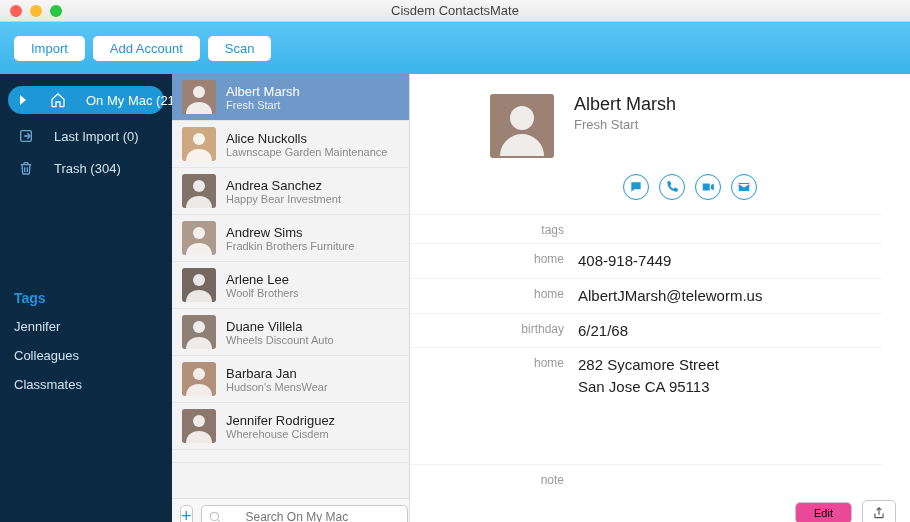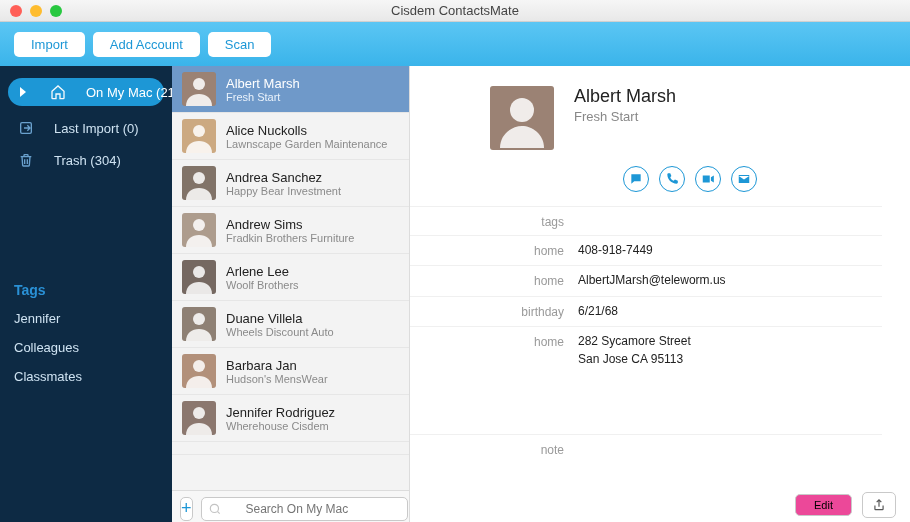--- a/index.html
+++ b/index.html
@@ -6,21 +6,21 @@
 body { width: 910px; height: 522px; overflow: hidden; background: #fff; }
 
 
 .titlebar { height: 22px; background: linear-gradient(#f6f6f6,#e8e8e8); display:flex; align-items:center; position:relative; border-bottom:1px solid #d0d0d0; }
 .traffic { display:flex; gap:8px; margin-left:10px; }
 .dot { width:12px; height:12px; border-radius:50%; }
 .dot.red { background:#ff5f57; } .dot.yellow { background:#febc2e; } .dot.green{ background:#28c840; }
 .title { position:absolute; left:0; right:0; text-align:center; font-size:13px; color:#444; }
 
 
-.toolbar { height:44px; background: linear-gradient(180deg,#5bc6f4,#3ab4ea); display:flex; align-items:center; gap:8px; padding:0 14px; }
+.toolbar { height:52px; background: linear-gradient(180deg,#5bc6f4,#3ab4ea); display:flex; align-items:center; gap:8px; padding:0 14px; }
 .tbtn { background:#fff; color:#1d97d6; border:1px solid rgba(0,0,0,0); border-radius:5px; padding:4px 16px; font-size:13px; cursor:pointer; }
 
 
 .main { display:flex; height:calc(522px - 62px); }
 
 
 .sidebar { width:172px; background:#0d2a44; color:#cfe3f2; display:flex; flex-direction:column; font-size:13px; }
 .side-group { padding:6px 0 6px 0; }
 .side-item { display:flex; align-items:center; gap:20px; padding:8px 10px 8px 18px; cursor:pointer; white-space:nowrap; }
 .side-item.active { background:#1d97d6; color:#fff; border-radius:14px; margin:6px 8px; padding:6px 10px 6px 12px; }
@@ -57,21 +57,21 @@
 .dphoto { width:64px; height:64px; border-radius:3px; background:#bbb; overflow:hidden; }
 .dphoto svg { width:64px; height:64px; }
 .dtitle .dname { font-size:18px; color:#222; margin-bottom:2px; }
 .dtitle .dcompany { font-size:13px; color:#888; }
 .dactions { display:flex; gap:10px; justify-content:center; margin:10px 0 10px 0; padding-left:60px; }
 .circ { width:26px; height:26px; border:1px solid #1d97d6; border-radius:50%; display:flex; align-items:center; justify-content:center; cursor:pointer; }
 .circ svg { width:14px; height:14px; fill:#1d97d6; }
 .fields { padding:4px 28px 20px 0; }
 .frow { display:flex; align-items:flex-start; padding:6px 0; border-top:1px solid #f0f0f0; }
 .flabel { width:168px; text-align:right; color:#9a9a9a; font-size:12px; padding-right:14px; padding-top:2px; }
-.fval { font-size:12px; color:#222; line-height:1.45; }
+.fval { font-size:15px; color:#222; line-height:1.45; }
 
 
 .dfoot { position:absolute; bottom:8px; right:14px; display:flex; gap:10px; align-items:center; }
 .editbtn { border:1px solid #c9c9c9; background:#ec4899; border-radius:5px; padding:4px 18px; font-size:11px; cursor:pointer; }
 .sharebtn { width:34px; height:26px; border:1px solid #c9c9c9; border-radius:5px; background:#fff; display:flex; align-items:center; justify-content:center; cursor:pointer; }
 .sharebtn svg { width:14px; height:14px; }
 
 
 .t1{background:#8a6d5c}.t2{background:#c49a6c}.t3{background:#6b5b4e}.t4{background:#9f8b7a}
 .t5{background:#5d4e46}.t6{background:#a57d63}.t7{background:#7b6a5c}.t8{background:#8e7766}

